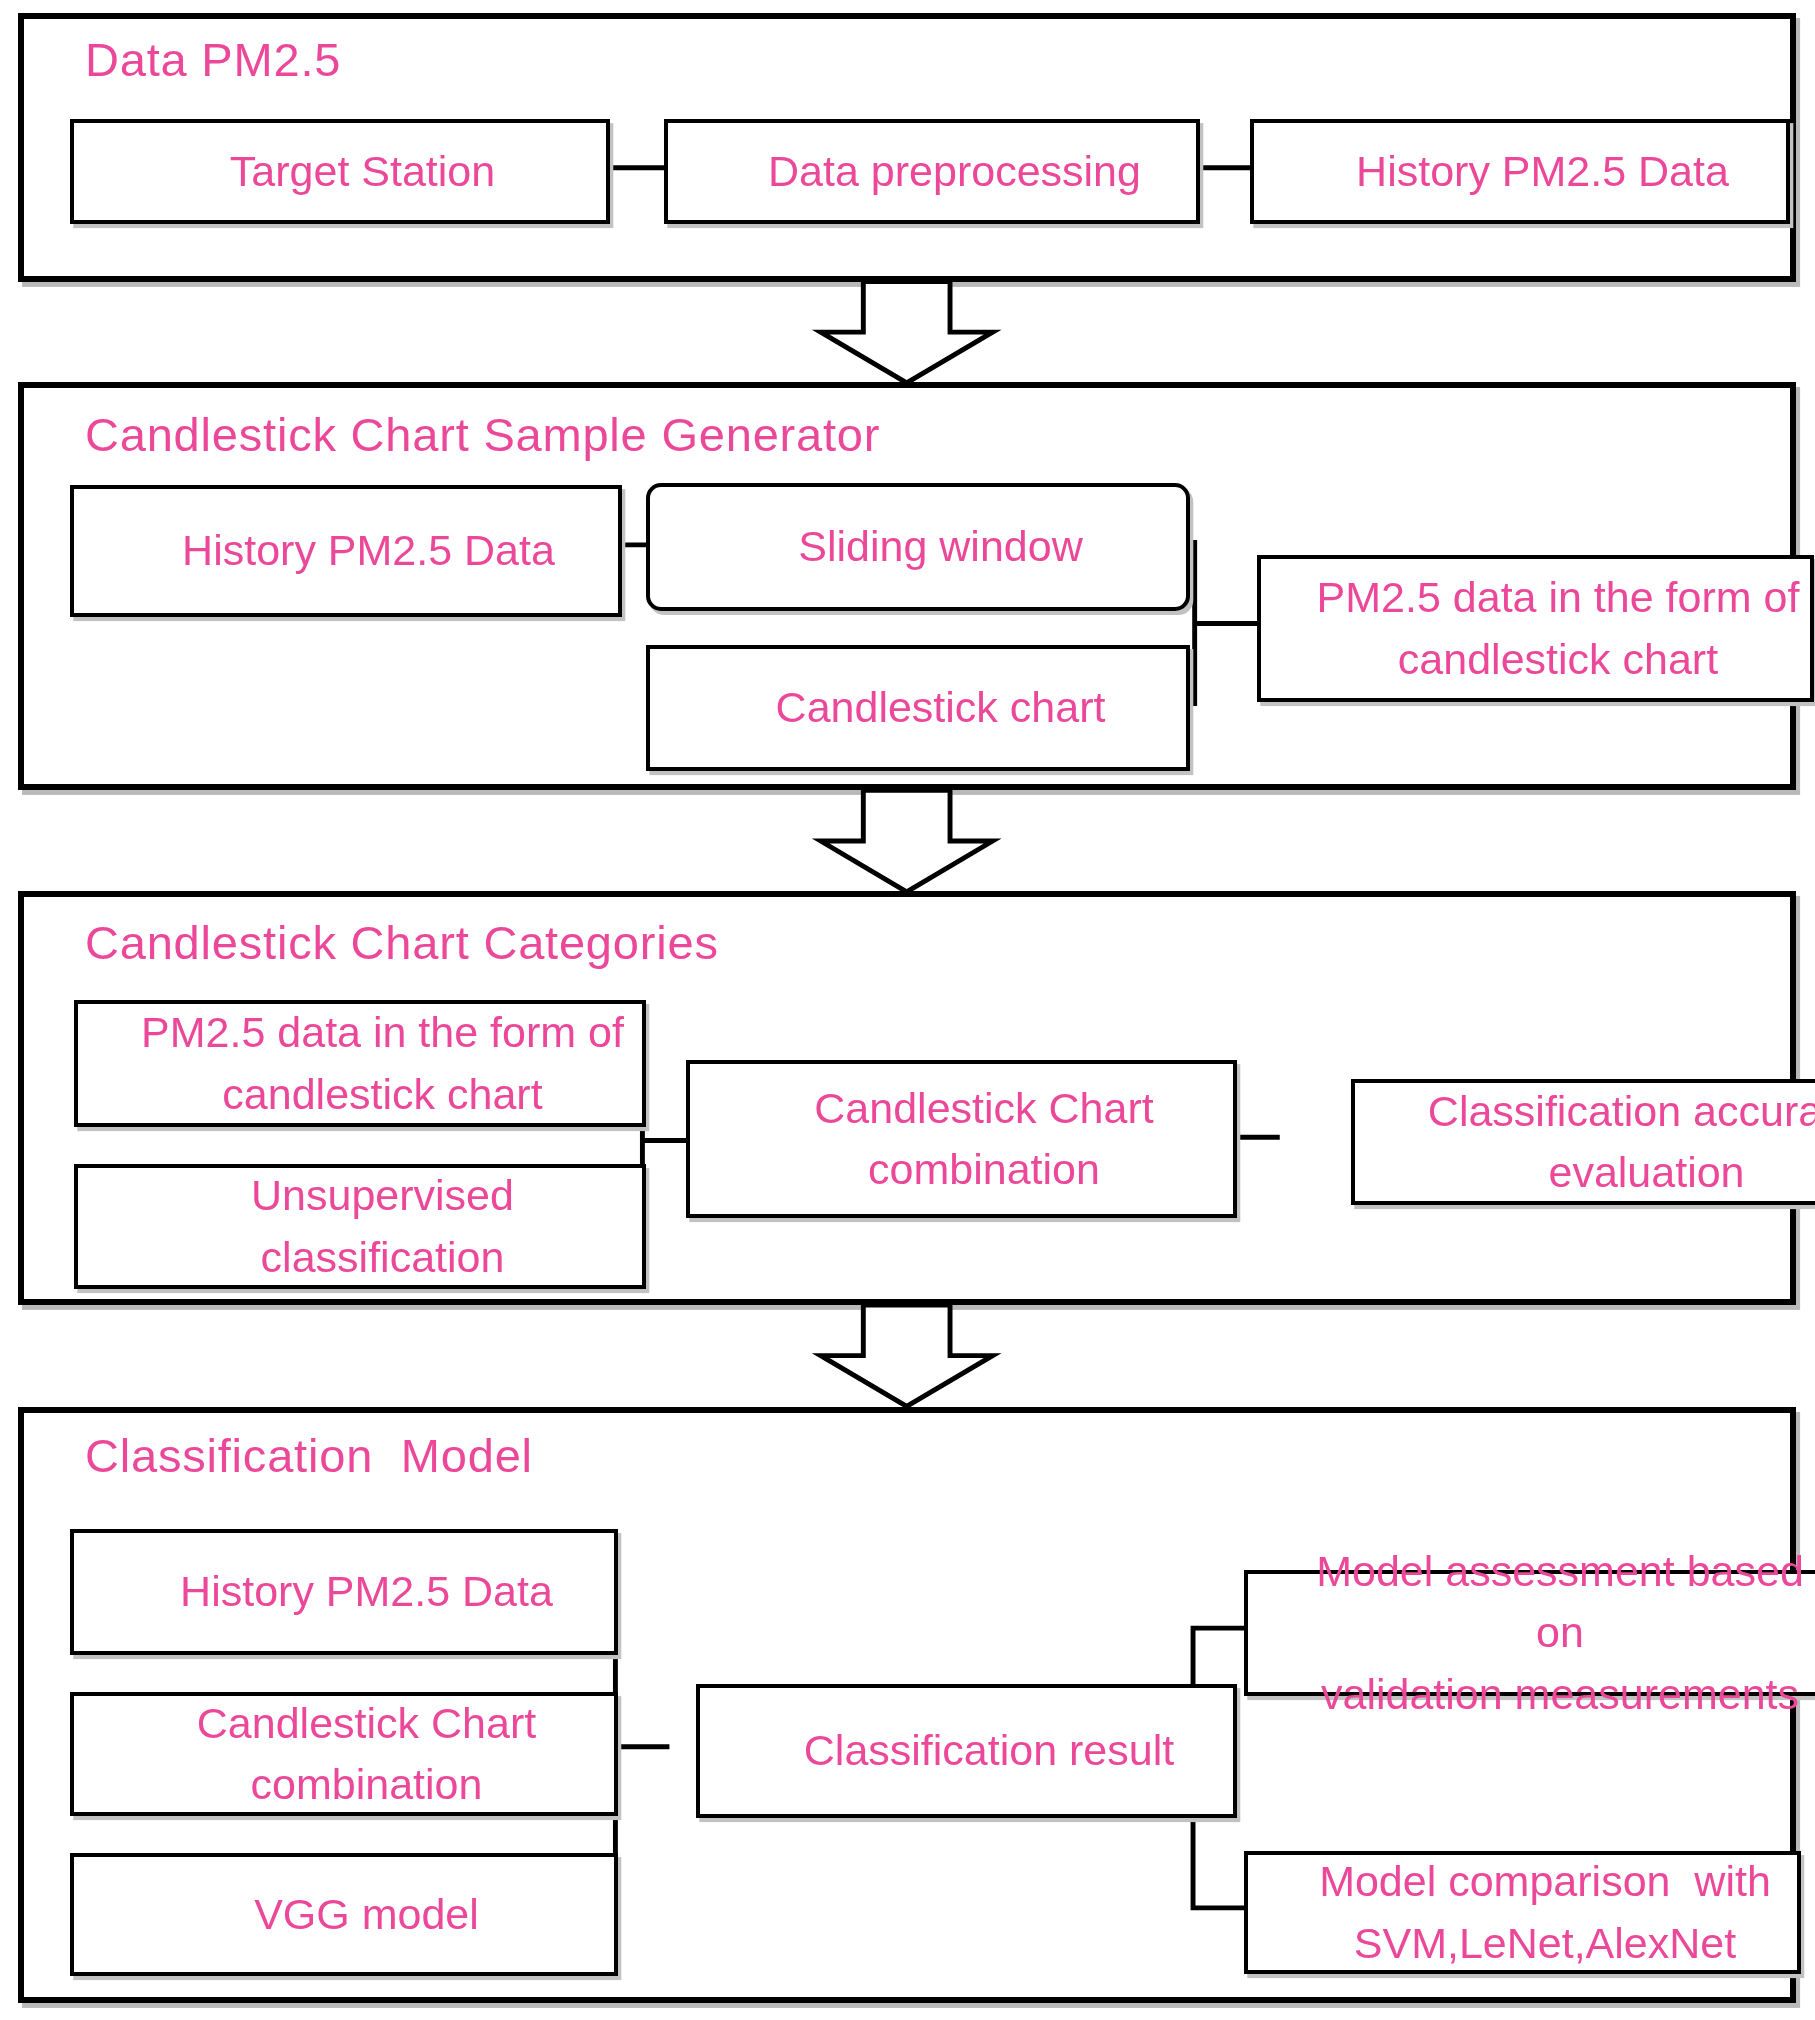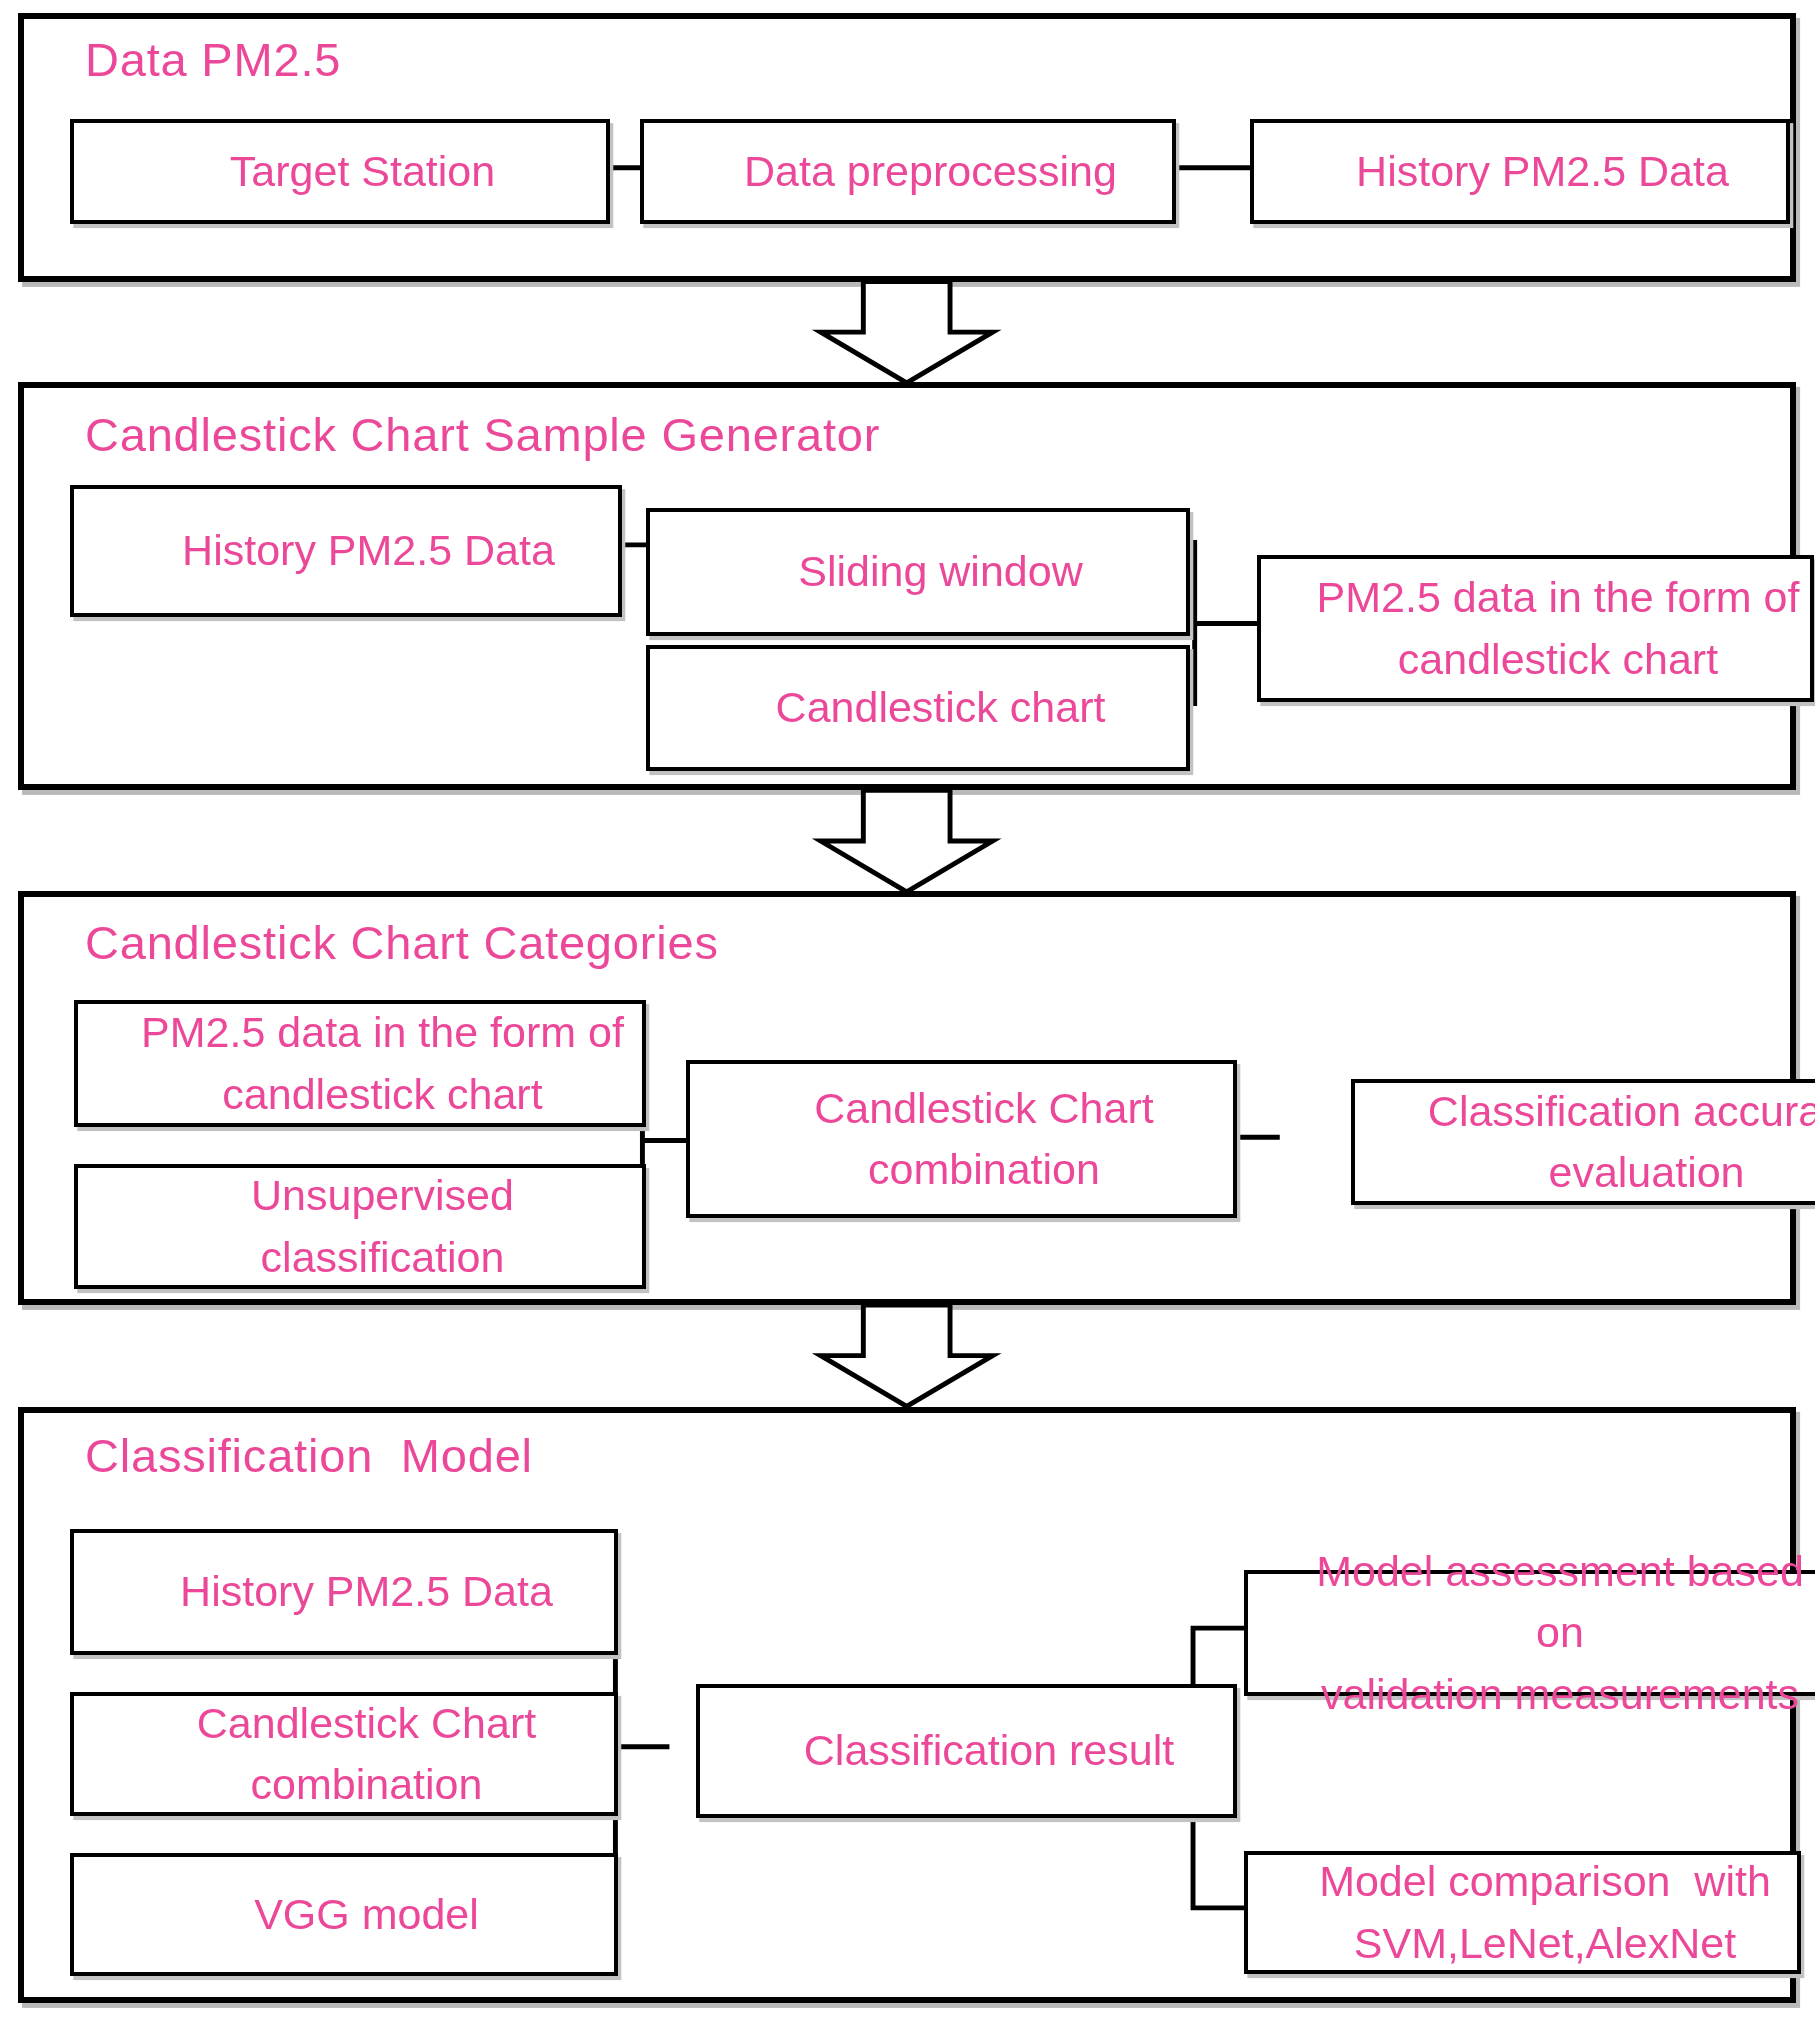--- a/index.html
+++ b/index.html
@@ -58,25 +58,25 @@
     <path class="block-arrow" d="M1055,966 V1028 H1003 L1108,1090 L1213,1028 H1161 V966 Z"></path>
     <path class="block-arrow" d="M1055,1595 V1657 H1003 L1108,1719 L1213,1657 H1161 V1595 Z"></path>
   </svg>
 
   <div class="sec-title" style="left:85px;top:34px;">Data PM2.5</div>
   <div class="sec-title" style="left:85px;top:409px;">Candlestick Chart Sample Generator</div>
   <div class="sec-title" style="left:85px;top:917px;">Candlestick Chart Categories</div>
   <div class="sec-title" style="left:85px;top:1430px;">Classification  Model</div>
 
   <div class="node" style="left:70px;top:119px;width:487px;height:97px;">Target Station</div>
-  <div class="node" style="left:640px;top:119px;width:483px;height:97px;">Data preprocessing</div>
+  <div class="node" style="left:664px;top:119px;width:483px;height:97px;">Data preprocessing</div>
   <div class="node" style="left:1250px;top:119px;width:487px;height:97px;">History PM2.5 Data</div>
 
   <div class="node" style="left:70px;top:485px;width:499px;height:124px;">History PM2.5 Data</div>
-  <div class="node" style="left:646px;top:508px;width:491px;height:120px;">Sliding window</div>
+  <div class="node" style="left:646px;top:483px;width:491px;height:120px;border-radius:15px;">Sliding window</div>
   <div class="node" style="left:646px;top:645px;width:491px;height:118px;">Candlestick chart</div>
   <div class="node" style="left:1257px;top:555px;width:504px;height:139px;">PM2.5 data in the form of
 candlestick chart</div>
 
   <div class="node" style="left:74px;top:1000px;width:519px;height:119px;">PM2.5 data in the form of
 candlestick chart</div>
   <div class="node" style="left:74px;top:1164px;width:519px;height:117px;">Unsupervised
 classification</div>
   <div class="node" style="left:686px;top:1060px;width:498px;height:150px;">Candlestick Chart
 combination</div>

